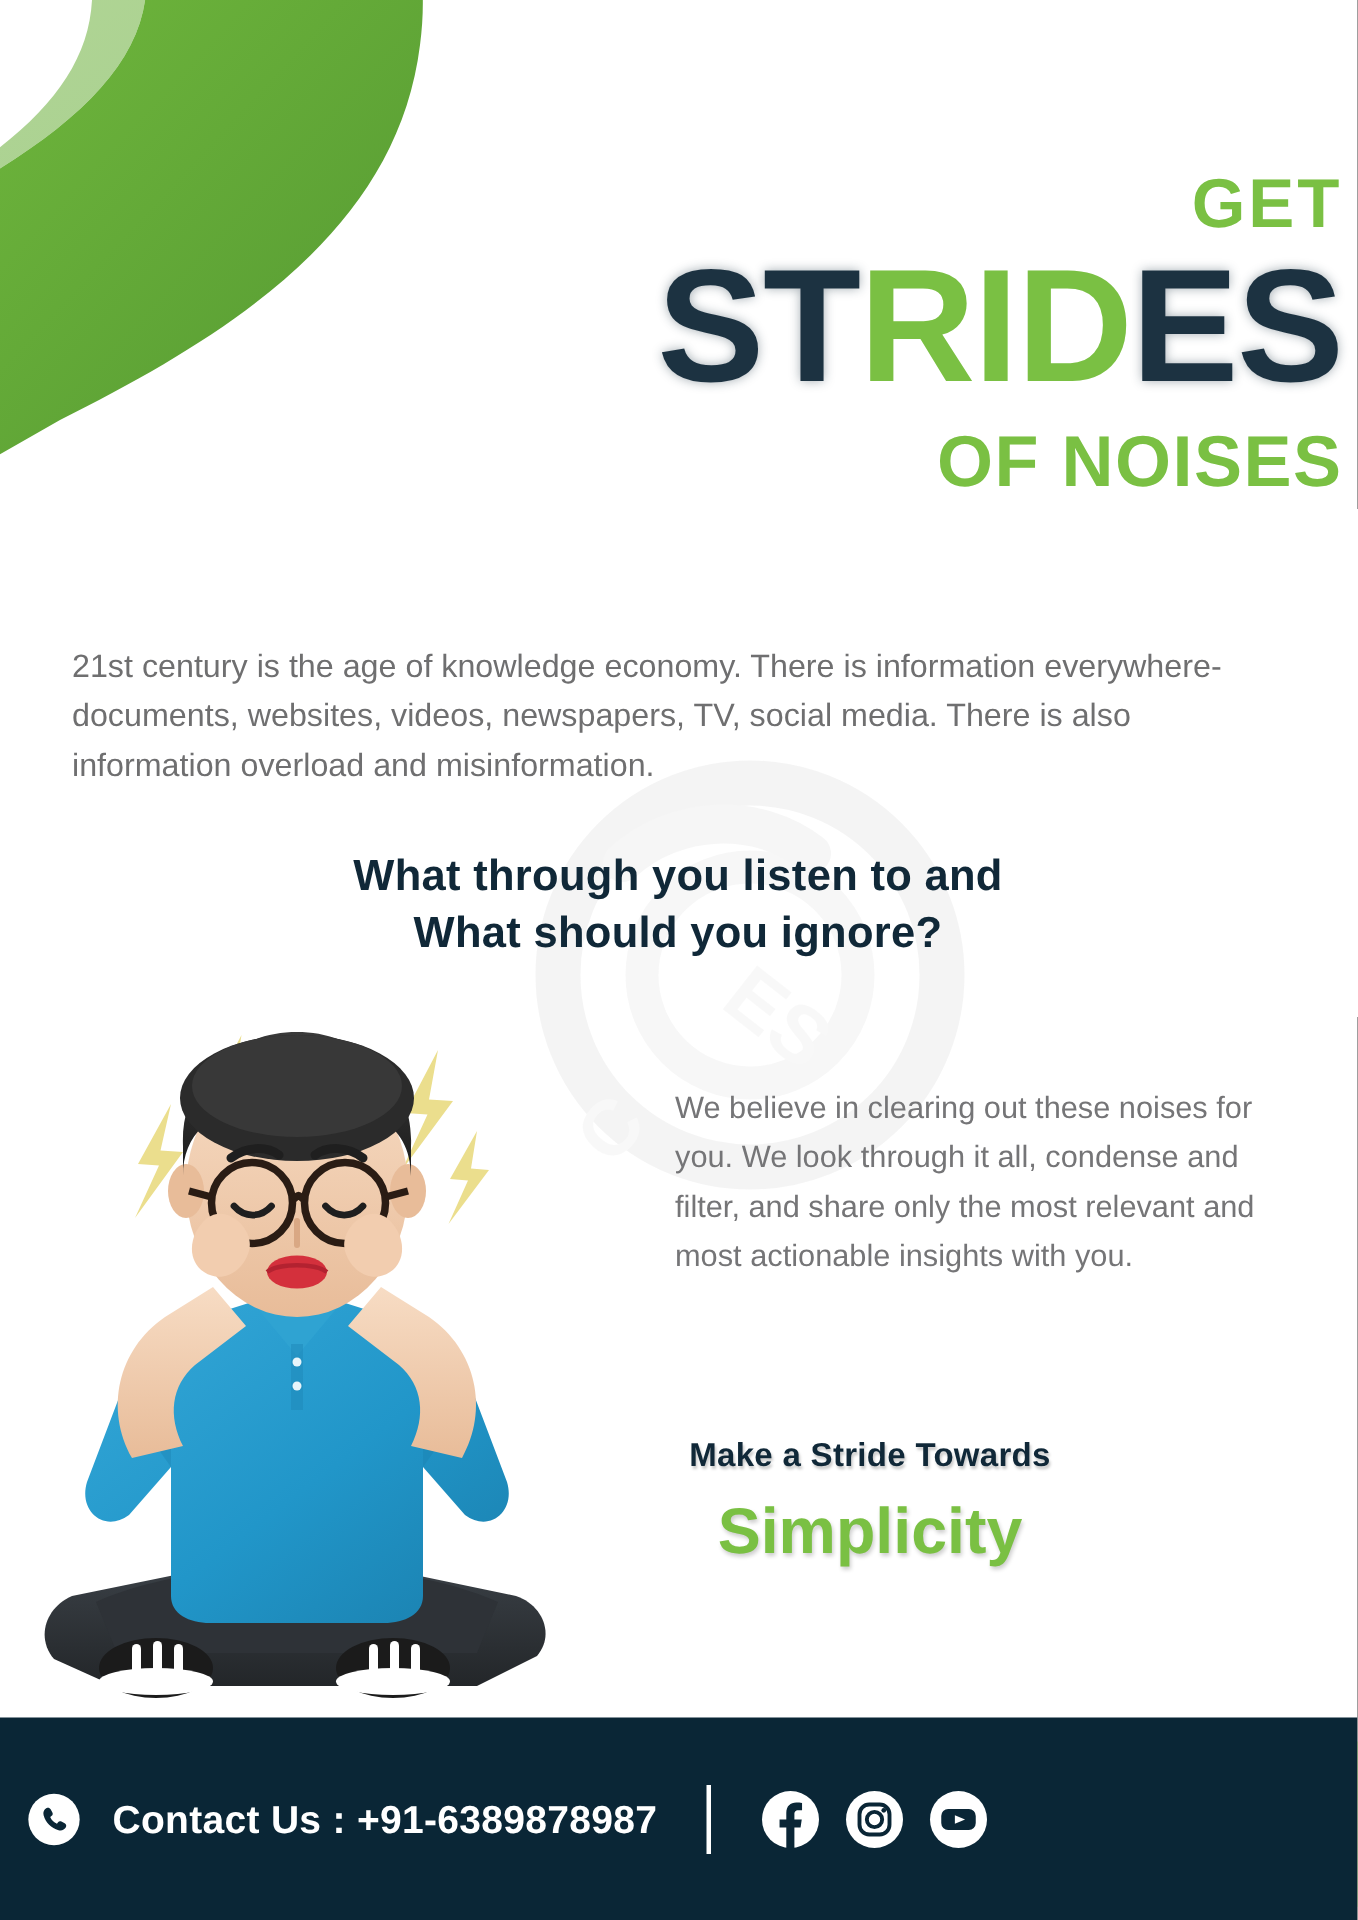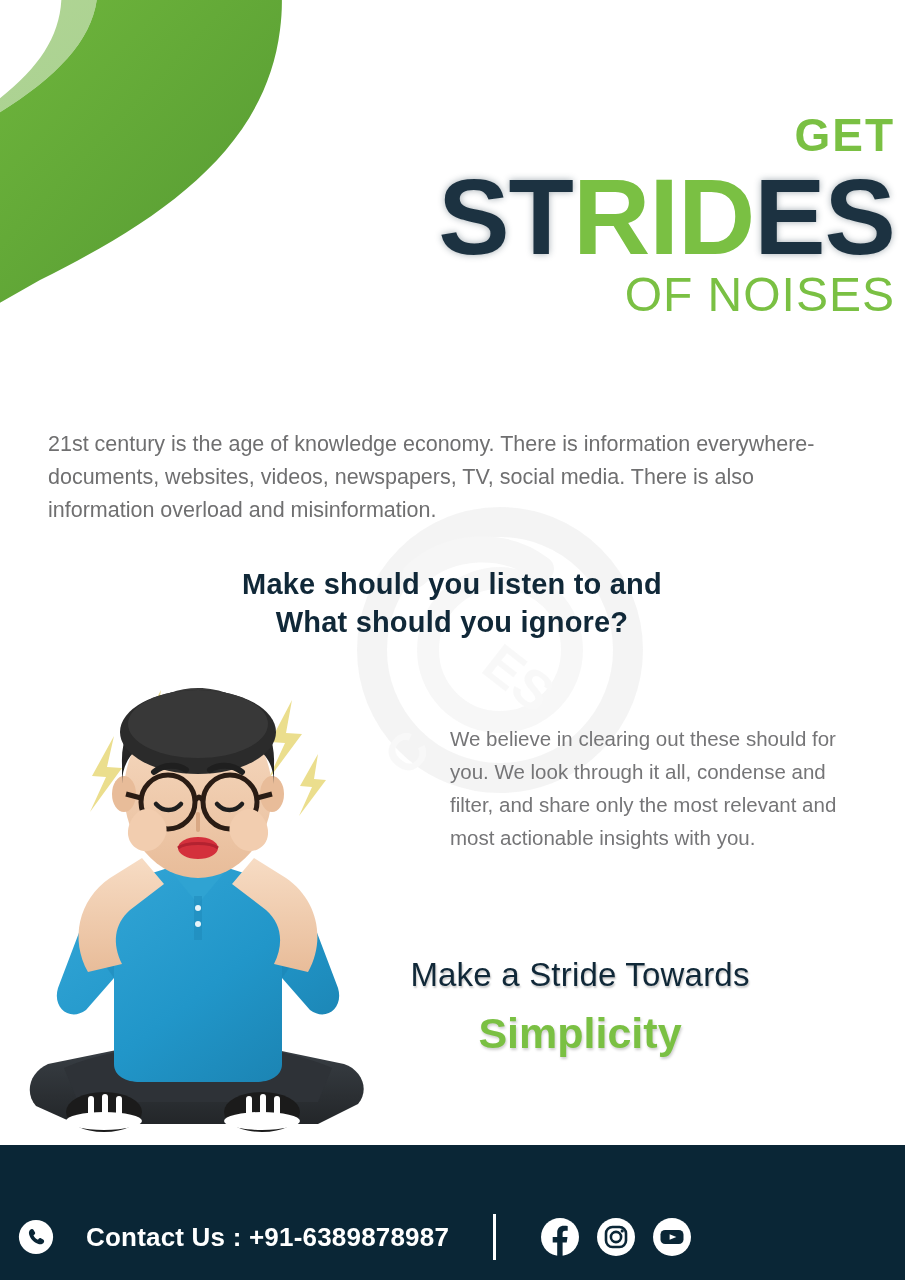--- a/index.html
+++ b/index.html
@@ -66,23 +66,24 @@
     color:#1C3241;
     text-shadow:0 0 7px rgba(28,50,65,.40);
   }
   .h-main .grn{
     color:#7AC043;
     text-shadow:none;
   }
   .h-of{
     display:block;
     font-size:48px;
-    font-weight:400;
+    font-weight:700;
     letter-spacing:1px;
     color:#7AC043;
+    margin-top:14px;
   }
 
   
   .intro{
     position:absolute;
     left:48px; top:428px;
     width:806px;
     z-index:4;
     font-size:21.5px;
     line-height:33px;
@@ -119,22 +120,22 @@
   .tagline{
     position:absolute;
     left:330px; top:958px;
     width:500px;
     z-index:5;
     text-align:center;
     line-height:1.05;
   }
   .tag-1{
     display:block;
-    font-size:33px;
-    font-weight:400;
+    font-size:22px;
+    font-weight:700;
     color:#102838;
     letter-spacing:.2px;
     text-shadow:1px 2px 2px rgba(0,0,0,.22);
   }
   .tag-2{
     display:block;
     font-size:43px;
     font-weight:800;
     color:#7AC043;
     margin-top:18px;
@@ -153,24 +154,24 @@
   
   .footer{
     position:absolute;
     left:0; bottom:0;
     width:905px; height:135px;
     background:#0A2636;
     z-index:7;
   }
   .footer-inner{
     position:absolute;
-    left:18px; bottom:20px;
+    left:18px; bottom:44px;
     display:flex;
     align-items:center;
-    gap:32px;
+    gap:21px;
     z-index:9;
   }
   .phone-icon{ width:36px; height:36px; flex:0 0 auto; }
   .contact-text{
     color:#ffffff;
     font-size:26px;
     font-weight:700;
     letter-spacing:.2px;
     white-space:nowrap;
   }
@@ -218,25 +219,25 @@
 
   <div class="headline">
     <span class="h-get">GET</span>
     <span class="h-main"><span>ST</span><span class="grn">RID</span><span>ES</span></span>
     <span class="h-of">OF NOISES</span>
   </div>
 
   <p class="intro">21st century is the age of knowledge economy. There is information everywhere-documents, websites, videos, newspapers, TV, social media. There is also information overload and misinformation.</p>
 
   <div class="question">
-    <span>Make should you listen to and</span>
+    <span>What through you listen to and</span>
     <span class="q2">What should you ignore?</span>
   </div>
 
-  <p class="belief">We believe in clearing out these should for you. We look through it all, condense and filter, and share only the most relevant and most actionable insights with you.</p>
+  <p class="belief">We believe in clearing out these noises for you. We look through it all, condense and filter, and share only the most relevant and most actionable insights with you.</p>
 
   <svg class="character" viewBox="0 0 360 560" aria-hidden="true">
     <defs>
       <linearGradient id="shirtG" x1="0" y1="0" x2="1" y2="1">
         <stop offset="0%" stop-color="#35A8D8"></stop>
         <stop offset="55%" stop-color="#2196C9"></stop>
         <stop offset="100%" stop-color="#1A7FAD"></stop>
       </linearGradient>
       <linearGradient id="skinG" x1="0" y1="0" x2="0" y2="1">
         <stop offset="0%" stop-color="#F7DCC4"></stop>

